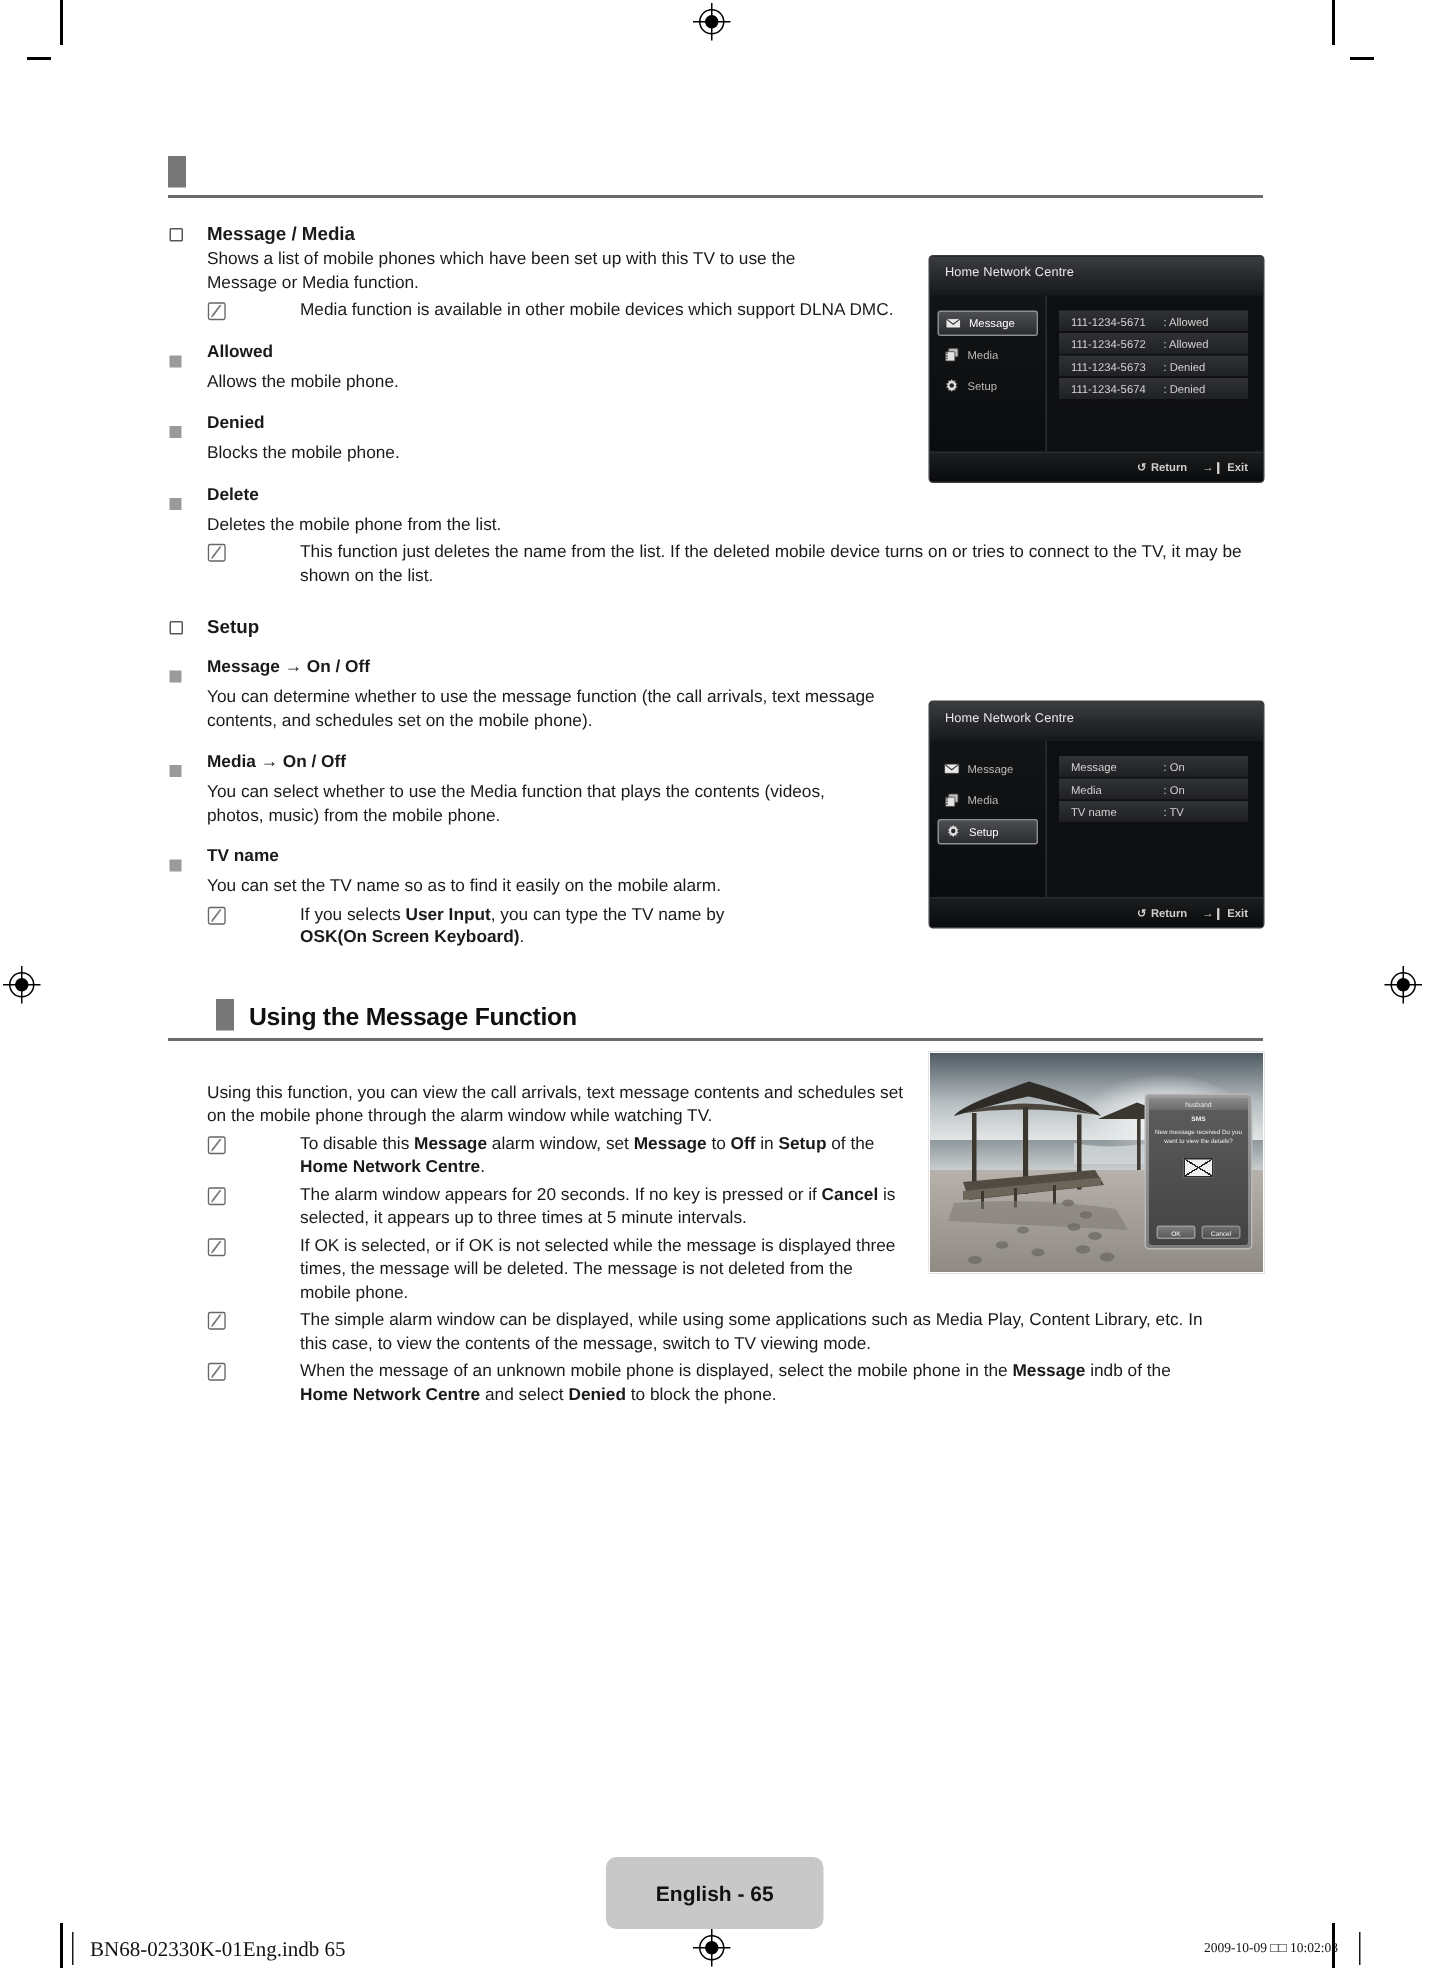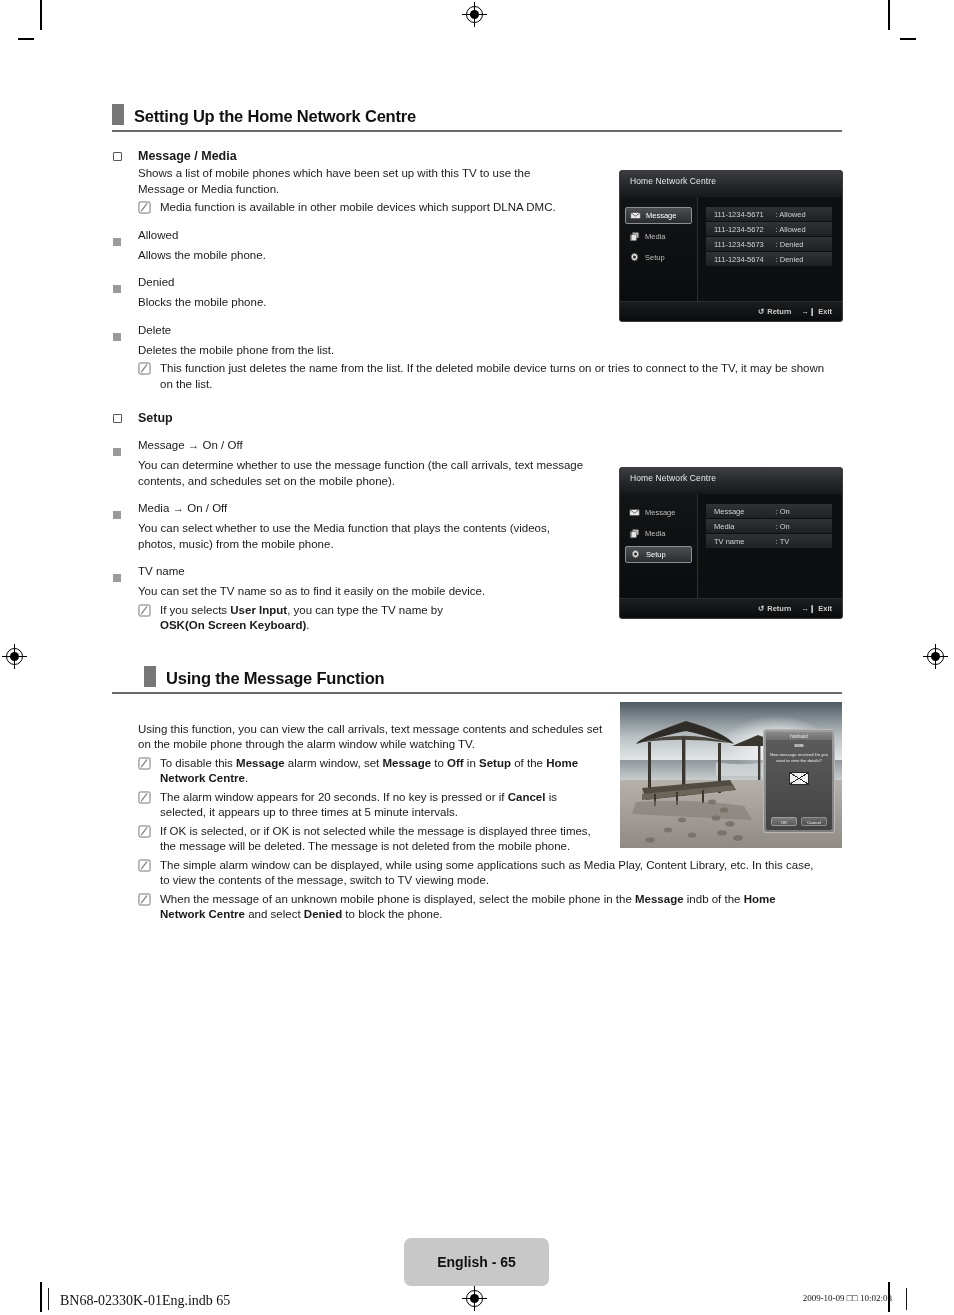--- a/index.html
+++ b/index.html
@@ -64,29 +64,29 @@
     position:relative; top:1px;
   }
   .lvl1 .ttl { font-size:12.5px; font-weight:bold; line-height:16px; }
 
   .lvl2 { display:flex; margin-top:12px; }
   .lvl2 .mk { width:26px; flex:none; padding-left:1px; }
   .lvl2 .mk .sq-fill {
     display:inline-block; width:8px; height:8px; background:#9a9a9a;
     position:relative; top:4px;
   }
-  .lvl2 .ttl { font-size:11.5px; font-weight:normal; line-height:15px; }
+  .lvl2 .ttl { font-size:11.5px; font-weight:bold; line-height:15px; }
 
   .body-txt {
     font-size:11.5px; line-height:15.5px; margin-top:2px;
     padding-left:26px;
   }
 
   
-  .note { display:flex; margin-top:3px; padding-left:26px; }
+  .note { display:flex; margin-top:3px; padding-left:26px;gap:40px; }
   .note .nicon {
     width:22px; flex:none; padding-top:1px;
   }
   .note .ntxt { font-size:11.5px; line-height:15.5px; }
 
   .note-svg { display:block; }
 
   b, strong { font-weight:bold; }
 
   
@@ -247,21 +247,20 @@
       <span class="dot"></span>
     </div>
   <div class="regmark" style="left:927px;top:648px;">
       <span class="dot"></span>
     </div>
 
   <div class="content">
 
     <div class="section-head">
       <span class="tab"></span>
-      <h2>Setting Up the Home Network Centre</h2>
     </div>
 
     <div class="lvl1">
       <span class="mk"><span class="sq-open"></span></span>
       <span class="ttl">Message / Media</span>
     </div>
     <div class="body-txt" style="width:460px;">Shows a list of mobile phones which have been set up with this TV to use the Message or Media function.</div>
     <div class="note" style="width:600px;">
       <span class="nicon">
         <svg class="note-svg" width="13" height="13" viewBox="0 0 16 16">
@@ -313,21 +312,21 @@
     <div class="lvl2">
       <span class="mk"><span class="sq-fill"></span></span>
       <span class="ttl">Media → On / Off</span>
     </div>
     <div class="body-txt" style="width:470px;">You can select whether to use the Media function that plays the contents (videos, photos, music) from the mobile phone.</div>
 
     <div class="lvl2">
       <span class="mk"><span class="sq-fill"></span></span>
       <span class="ttl">TV name</span>
     </div>
-    <div class="body-txt">You can set the TV name so as to find it easily on the mobile device.</div>
+    <div class="body-txt">You can set the TV name so as to find it easily on the mobile alarm.</div>
     <div class="note" style="width:470px;">
       <span class="nicon">
         <svg class="note-svg" width="13" height="13" viewBox="0 0 16 16">
           <rect x="1.2" y="1.2" width="13.6" height="13.6" rx="1.4" fill="none" stroke="#666" stroke-width="1.1"></rect>
           <path d="M11.4 3.3 L5.2 11.6 L3.9 12.9 L4.4 11.1 L10.6 3.0 Z" fill="#8a8a8a" stroke="#666" stroke-width="0.6"></path>
         </svg>
       </span>
       <span class="ntxt"><span>If you selects </span><b>User Input</b><span>, you can type the TV name by </span><br><b>OSK(On Screen Keyboard)</b><span>.</span></span>
     </div>
 

